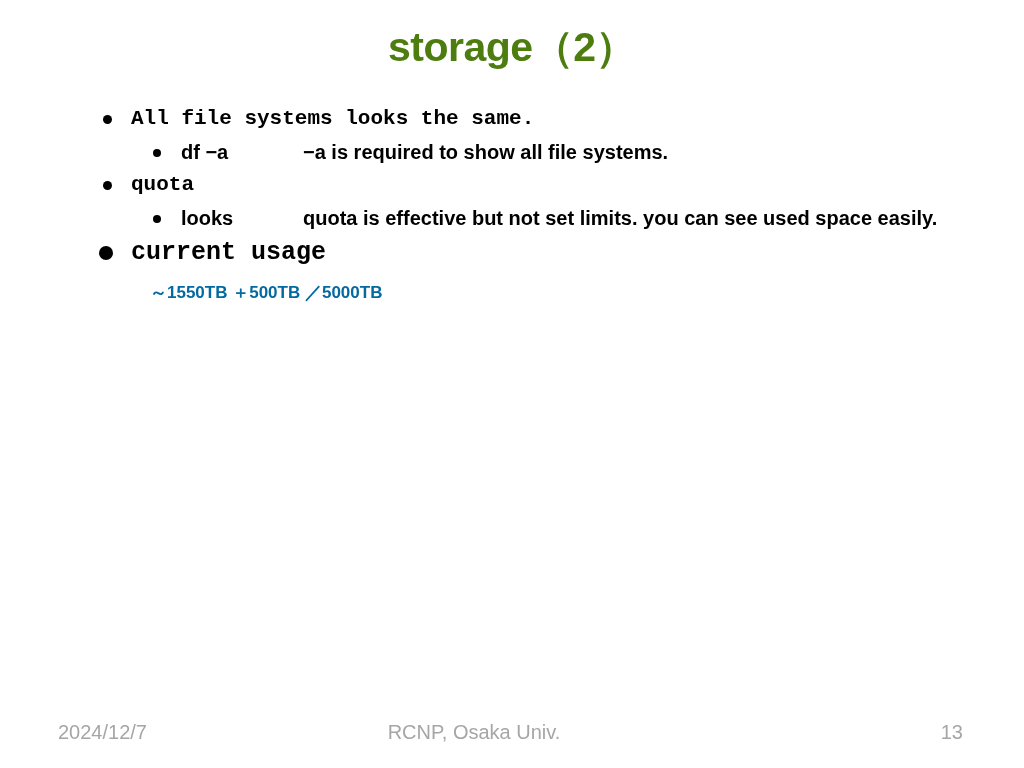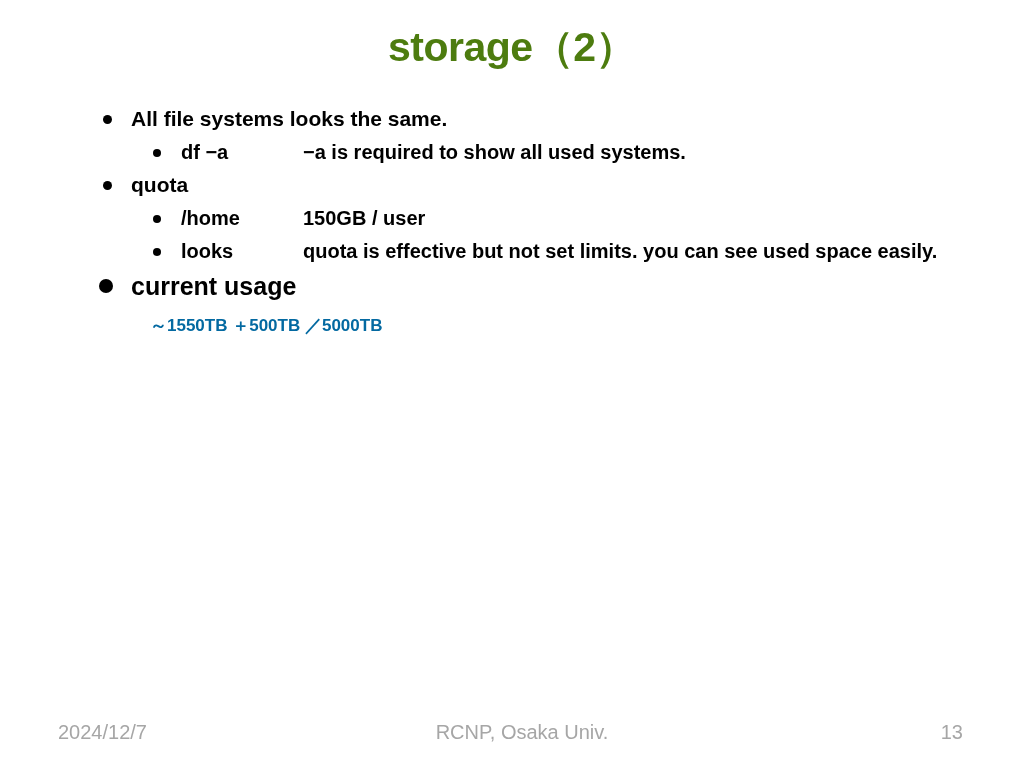--- a/index.html
+++ b/index.html
@@ -66,21 +66,21 @@
 
   .bullet-row .txt {
     position: absolute;
     top: 0;
     font-size: 21px;
     font-weight: bold;
     line-height: 30px;
     white-space: pre;
     color: #000000;
   }
-  .bullet-row.lvl1 .txt { left: 131px; }
+  .bullet-row.lvl1 .txt { left: 131px; font-family: Liberation Mono, monospace; }
   .bullet-row.lvl2 .txt { left: 181px; font-size: 20px; }
 
   .bullet-row .txt.col2 {
     left: 303px;
   }
 
   
   .bullet-row.big {
     height: 40px;
     text-align: center;
@@ -130,21 +130,20 @@
     top: 0;
     white-space: pre;
   }
   .footer .f-center {
     position: absolute;
     left: 0;
     top: 0;
     width: 948px;
     text-align: center;
     white-space: pre;
-    margin-left: 48px;
   }
   .footer .f-page {
     position: absolute;
     right: 61px;
     top: 0;
     white-space: pre;
   }
 </style>
 </head>
 <body>
@@ -156,33 +155,28 @@
   <div class="body-area">
 
     <div class="bullet-row lvl1">
       <span class="dot"></span>
       <span class="txt">All file systems looks the same.</span>
     </div>
 
     <div class="bullet-row lvl2">
       <span class="dot"></span>
       <span class="txt">df −a</span>
-      <span class="txt col2">−a is required to show all used systems.</span>
+      <span class="txt col2">−a is required to show all file systems.</span>
     </div>
 
     <div class="bullet-row lvl1">
       <span class="dot"></span>
       <span class="txt">quota</span>
     </div>
 
-    <div class="bullet-row lvl2">
-      <span class="dot"></span>
-      <span class="txt">/home</span>
-      <span class="txt col2">150GB / user</span>
-    </div>
 
     <div class="bullet-row lvl2">
       <span class="dot"></span>
       <span class="txt">looks</span>
       <span class="txt col2">quota is effective but not set limits. you can see used space easily.</span>
     </div>
 
     <div class="bullet-row lvl1 big">
       <span class="dot"></span>
       <span class="txt">current usage</span>

